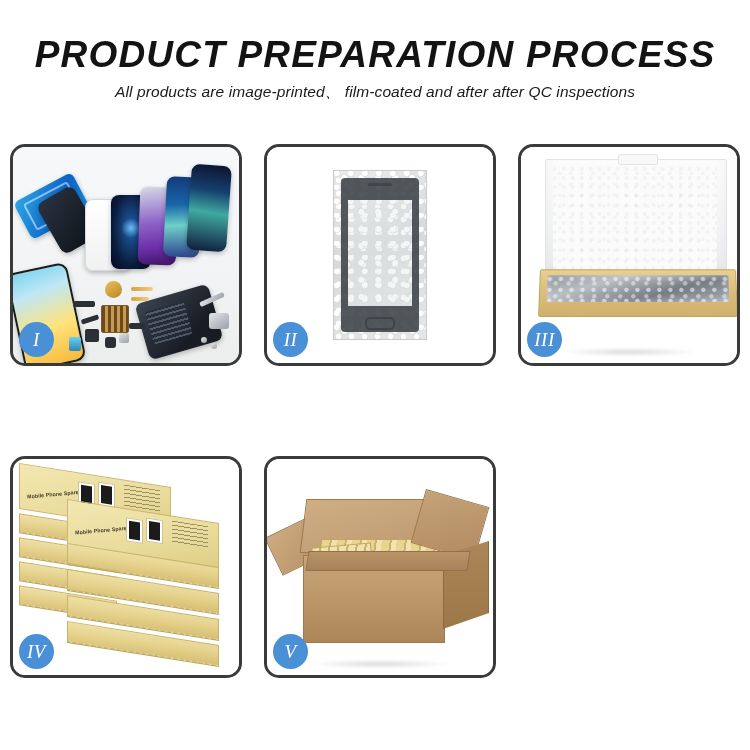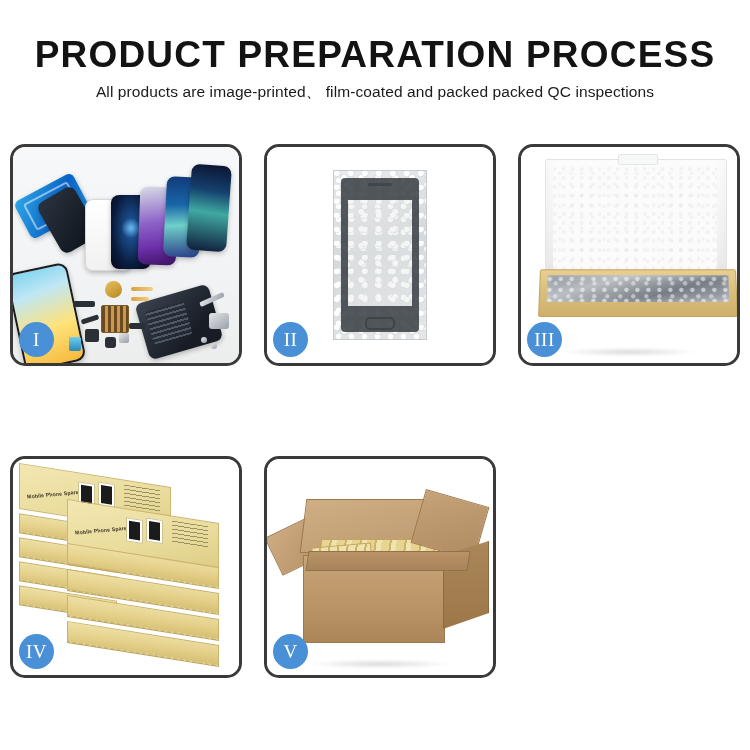--- a/index.html
+++ b/index.html
@@ -3,21 +3,21 @@
 <meta charset="utf-8">
 <style>
   html,body{margin:0;padding:0;}
   body{
     width:750px;height:750px;
     background:#ffffff;
     font-family:"Liberation Sans",sans-serif;
     overflow:hidden;
     position:relative;
   }
-  .page{position:relative;width:750px;height:750px;}
+  .page{position:relative;width:750px;height:750px;font-style:italic;}
 
   
   .header{position:absolute;left:0;top:0;width:750px;text-align:center;}
   .title{
     margin:0;padding:0;
     font-size:37px;font-weight:700;letter-spacing:1.2px;
     color:#131313;line-height:1;
     position:absolute;top:36px;left:0;width:750px;
     white-space:nowrap;
   }
@@ -309,21 +309,21 @@
   .softshadow{position:absolute;left:18%;bottom:6px;width:64%;height:10px;
     background:radial-gradient(ellipse at center,rgba(0,0,0,.13),transparent 70%);}
 </style>
 </head>
 <body>
 
 <div class="page">
 
   <div class="header">
     <h1 class="title">PRODUCT PREPARATION PROCESS</h1>
-    <p class="subtitle">All products are image-printed、 film-coated and packed packed QC inspections</p>
+    <p class="subtitle">All products are image-printed、 film-coated and after after QC inspections</p>
   </div>
 
   <div class="grid">
 
     <div class="cell" style="left:10px;top:144px;width:232px;height:222px;">
       <div class="photo p1">
         <div class="scr a"></div>
         <div class="scr b"></div>
         <div class="scr c"></div>
         <div class="scr d"></div>

